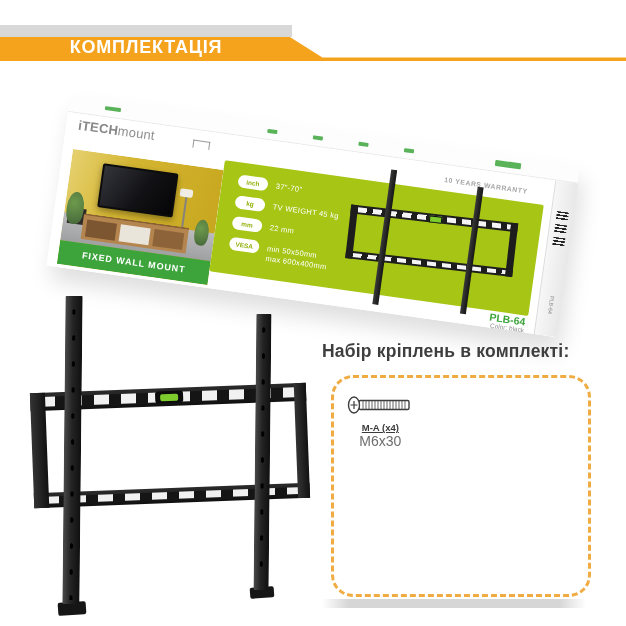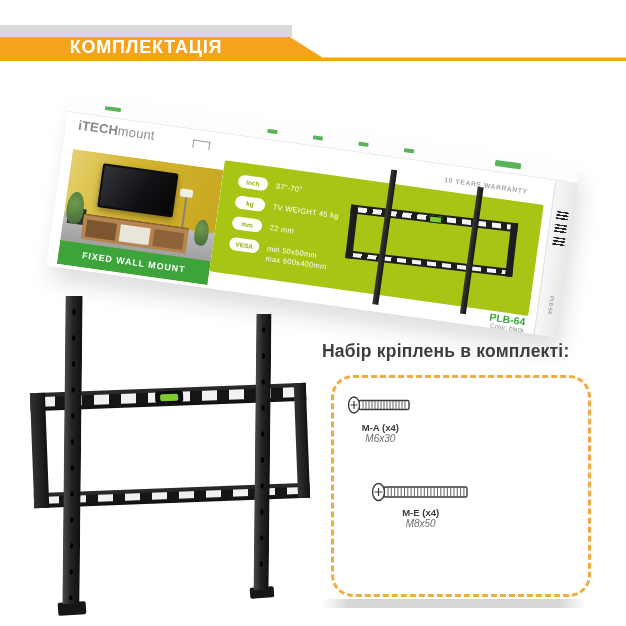--- a/index.html
+++ b/index.html
@@ -112,22 +112,22 @@
   #fast-title{left:322px;top:341px;width:294px;font-size:17.5px;font-weight:bold;color:var(--text_dark);letter-spacing:.2px;}
   #fast-box{left:331px;top:375px;width:260px;height:222px;border:3px dashed var(--dash_orange);
     border-radius:22px;box-sizing:border-box;}
   .fgrid{position:absolute;inset:0;display:grid;grid-template-columns:1fr 1fr 1fr;
     grid-template-rows:auto auto auto;padding:10px 6px 4px;row-gap:3px;}
   .fitem{text-align:center;}
   .fitem.span2{grid-column:1 / 3;}
   .ficon{height:34px;display:flex;align-items:center;justify-content:center;}
   .ficon.tall{height:40px;}
   .ficon.short{height:30px;}
-  .fname{font-size:9.5px;font-weight:bold;color:#3b3b3b;line-height:1.2;}
-  .fsize{font-size:10px;color:#6d6d6d;line-height:1.2;font-style:italic;}
+  .fname{font-size:9.5px;font-weight:bold;color:#3b3b3b;line-height:1.2;text-decoration:underline;}
+  .fsize{font-size:14px;color:#6d6d6d;line-height:1.2;}
   #fast-shadow{left:322px;top:599px;width:264px;height:9px;border-radius:2px;opacity:.75;
     background:linear-gradient(90deg,rgba(201,201,201,0) 0%,#c9c9c9 10%,#c9c9c9 90%,rgba(201,201,201,0) 100%);}
   svg{display:block;}
 </style>
 </head>
 <body>
 
 <div class="abs" id="gray-bar"></div>
 <div class="abs" id="ribbon"></div>
 <div class="abs" id="ribbon-title">КОМПЛЕКТАЦІЯ</div>
@@ -253,29 +253,17 @@
       </div>
       <div class="fname">M-A (x4)</div>
       <div class="fsize">M6x30</div>
     </div>
 
 
 
 
 
 
-    <div class="fitem span2">
-      <div class="ficon short">
-        <svg width="100" height="22" viewBox="0 0 100 22">
-          <rect x="13" y="6" width="83" height="10" rx="1.5" fill="#fff" stroke="#3d3d3d" stroke-width="1.4"></rect>
-          <path d="M17 6.5v9M20.3 6.5v9M23.6 6.5v9M26.9 6.5v9M30.2 6.5v9M33.5 6.5v9M36.8 6.5v9M40.1 6.5v9M43.4 6.5v9M46.7 6.5v9M50 6.5v9M53.3 6.5v9M56.6 6.5v9M59.9 6.5v9M63.2 6.5v9M66.5 6.5v9M69.8 6.5v9M73.1 6.5v9M76.4 6.5v9M79.7 6.5v9M83 6.5v9M86.3 6.5v9M89.6 6.5v9M92.9 6.5v9" stroke="#3d3d3d" stroke-width="0.8"></path>
-          <ellipse cx="7.5" cy="11" rx="6" ry="8.5" fill="#fff" stroke="#3d3d3d" stroke-width="1.4"></ellipse>
-          <path d="M3.5 11h8M7.5 7v8" stroke="#3d3d3d" stroke-width="1.2" fill="none"></path>
-        </svg>
-      </div>
-      <div class="fname">M-E (x4)</div>
-      <div class="fsize">M8x50</div>
-    </div>
 
 
   </div>
 </div>
 <div class="abs" id="fast-shadow"></div>
 
 </body></html>

